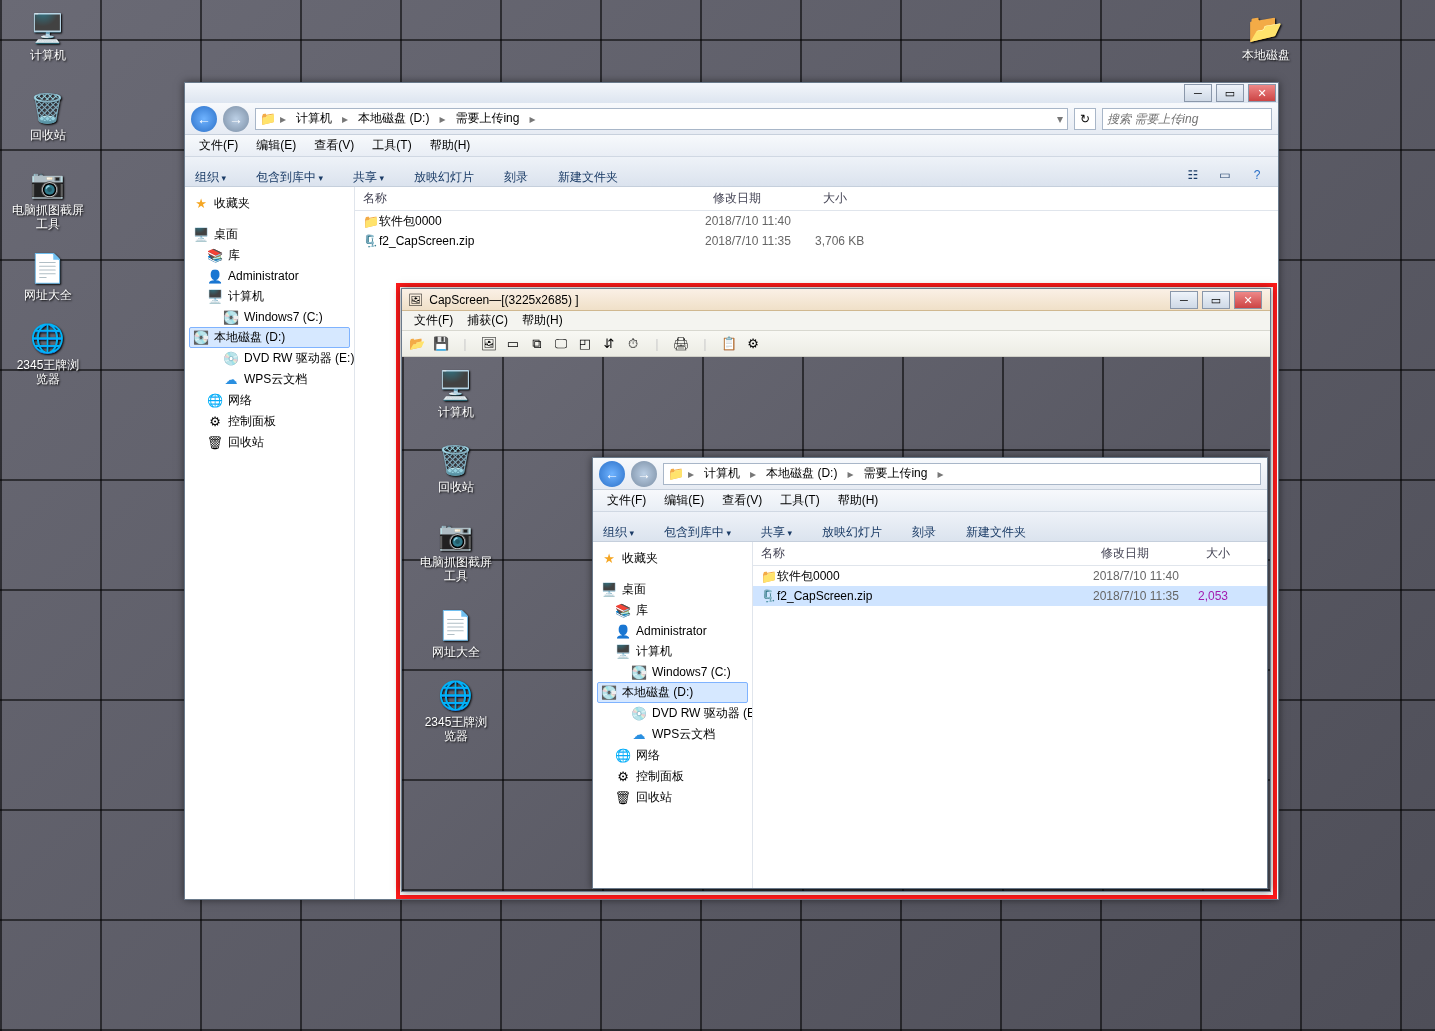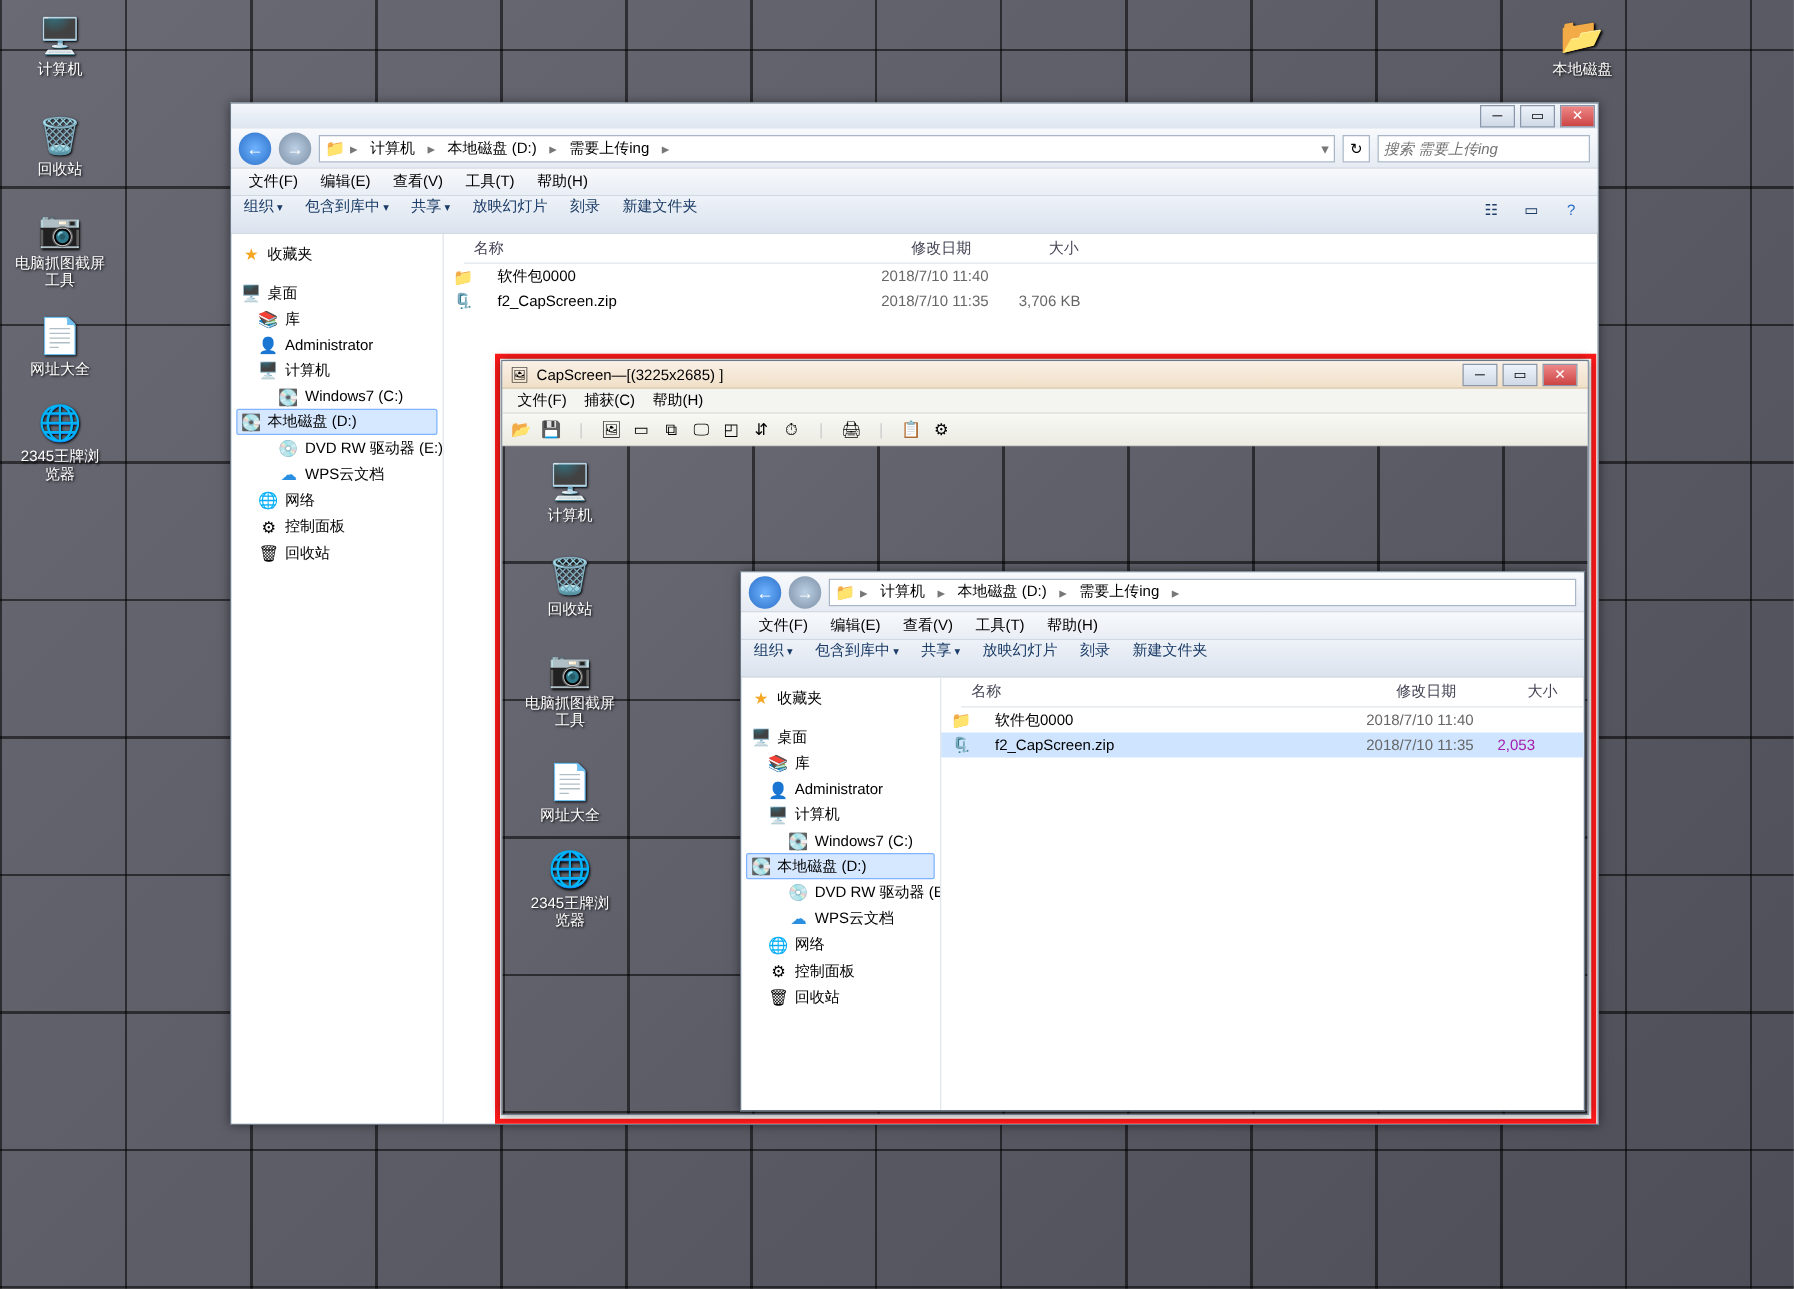--- a/index.html
+++ b/index.html
@@ -27,42 +27,42 @@
 .navbtn.fwd { background:radial-gradient(#bcd0e6,#7a8da3);}
 .addrbar { flex:1; height:22px; border:1px solid #a8b6c8; background:#fff; display:flex; align-items:center; padding:0 4px; gap:4px;}
 .addrbar .seg { padding:0 6px; cursor:pointer;}
 .addrbar .ar { color:#777;}
 .refbtn { width:22px; height:22px; border:1px solid #a8b6c8; background:#fff; text-align:center; line-height:20px; cursor:pointer;}
 .searchbox { width:170px; height:22px; border:1px solid #a8b6c8; background:#fff; padding:0 4px; color:#737373; font-style:italic; line-height:20px;}
 
 .menubar { height:22px; background:linear-gradient(#f7f9fc,#e9eef5); border-bottom:1px solid #d0d8e3; display:flex; align-items:center; padding:0 6px; gap:2px;}
 .menubar span { padding:2px 8px; cursor:pointer;}
 
-.toolbar { height:30px; background:linear-gradient(#eef2f8,#dbe3ee); border-bottom:1px solid #c5cfdc; display:flex; align-items:flex-start; padding:0 10px; gap:18px; color:#1a3b66;}
+.toolbar { height:30px; background:linear-gradient(#eef2f8,#dbe3ee); border-bottom:1px solid #c5cfdc; display:flex; align-items:flex-end; padding:0 10px; gap:30px; color:#1a3b66;}
 .toolbar span { cursor:pointer;}
 .toolbar .drop::after { content:" ▾"; font-size:9px;}
 .toolbar .right { margin-left:auto; display:flex; gap:10px;}
 .toolbar .right span { width:22px; height:22px; border:1px solid transparent; text-align:center; line-height:20px;}
 
 .explorer-body { flex:1; display:flex; overflow:hidden;}
 .tree { width:170px; border-right:1px solid #e0e5ec; padding:6px 4px; overflow:auto;}
 .tree .grp { margin-bottom:10px;}
 .tree .row { display:flex; align-items:center; gap:5px; padding:2px 4px; cursor:pointer; white-space:nowrap;}
 .tree .row.sel { background:#d6e8ff; border:1px solid #7fb3ff; border-radius:2px; padding:1px 3px;}
 .tree .ind1 { padding-left:18px;}
 .tree .ind2 { padding-left:34px;}
 .tic { width:16px; height:16px; display:inline-flex; align-items:center; justify-content:center; font-size:13px;}
 
 .filepane { flex:1; display:flex; flex-direction:column;}
-.colhdr { height:24px; border-bottom:1px solid #e0e5ec; display:flex; align-items:center; color:#445;margin-left:16px; }
+.colhdr { height:24px; border-bottom:1px solid #e0e5ec; display:flex; align-items:center; color:#445; }
 .colhdr span { padding:0 8px;}
 .flist { flex:1; }
 .frow { display:flex; align-items:center; height:20px; cursor:pointer;}
 .frow.sel { background:#cfe4ff;}
-.frow .c-name { display:flex; align-items:center; gap:19px; padding-left:8px;}
+.frow .c-name { display:flex; align-items:center; gap:0; padding-left:8px;}
 .fic { width:16px; height:16px; display:inline-flex; align-items:center; justify-content:center; font-size:13px;}
 
 
 .cap-title { height:22px; background:linear-gradient(#faf0e6,#f0e0c8); display:flex; align-items:center; padding:0 6px; gap:6px; border-bottom:1px solid #d0b890;}
 .cap-title .spacer { flex:1;}
 .cap-menu { height:20px; background:#f4f4f0; border-bottom:1px solid #d8d8d0; display:flex; align-items:center; padding:0 6px; gap:2px;}
 .cap-menu span { padding:1px 6px; cursor:pointer;}
 .cap-tb { height:26px; background:linear-gradient(#f8f8f4,#ecece4); border-bottom:1px solid #d0d0c8; display:flex; align-items:center; padding:0 6px; gap:6px;}
 .cap-tb span { width:18px; height:18px; display:inline-flex; align-items:center; justify-content:center; cursor:pointer; font-size:13px;}
 .cap-body { flex:1; position:relative; background:#787880; overflow:hidden;}

